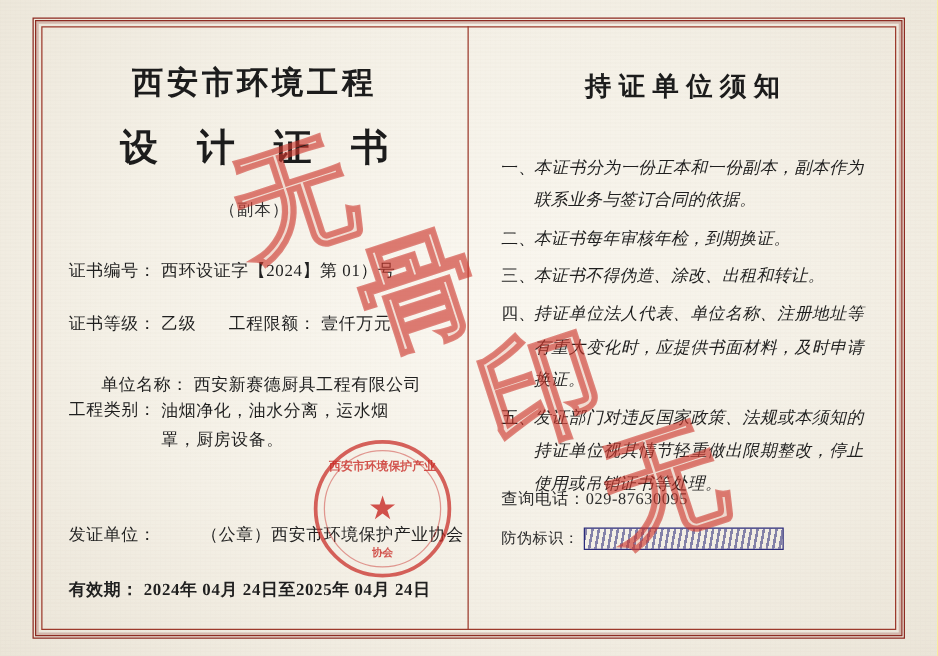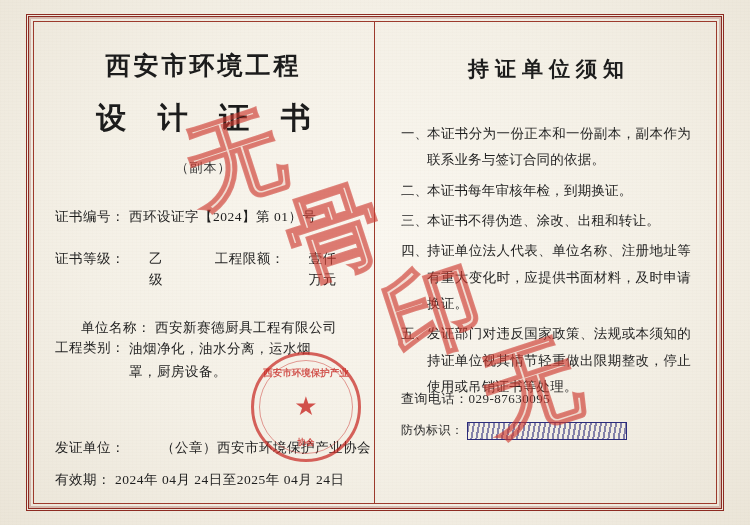--- a/index.html
+++ b/index.html
@@ -99,27 +99,27 @@
   }
   .field-label {
     white-space: nowrap;
     letter-spacing: .5px;
   }
   .field-value {
     margin-left: 4px;
     letter-spacing: .5px;
   }
   .f-cert-no { margin-top: 30px; }
-  .f-grade { margin-top: 22px; gap: 20px; }
+  .f-grade { margin-top: 22px; }
   .f-grade .field-value { margin-right: 26px; }
   .f-unit { margin-top: 28px; margin-left: 48px; }
   .f-type { }
   .f-type .field-value { line-height: 1.7; }
   .f-issuer { margin-top: 54px; gap: 32px; }
-  .f-valid { margin-top: 12px; }
+  .f-valid { margin-top: 24px; font-weight: bold; }
   .f-valid .seg { letter-spacing: .5px; }
 
   
   .notice-title {
     margin-top: 34px;
     text-align: center;
     font-size: 21px;
     font-weight: bold;
     letter-spacing: 6px;
     text-indent: 6px;
@@ -137,20 +137,21 @@
   }
   .notice-num {
     width: 26px;
     flex: none;
     letter-spacing: 0;
   }
   .notice-text {
     flex: 1;
     text-align: justify;
     letter-spacing: .2px;
+    font-style: italic;
   }
   .hotline {
     position: absolute;
     left: 26px;
     bottom: 96px;
     font-size: 13px;
     letter-spacing: .5px;
   }
   .antifake {
     position: absolute;

